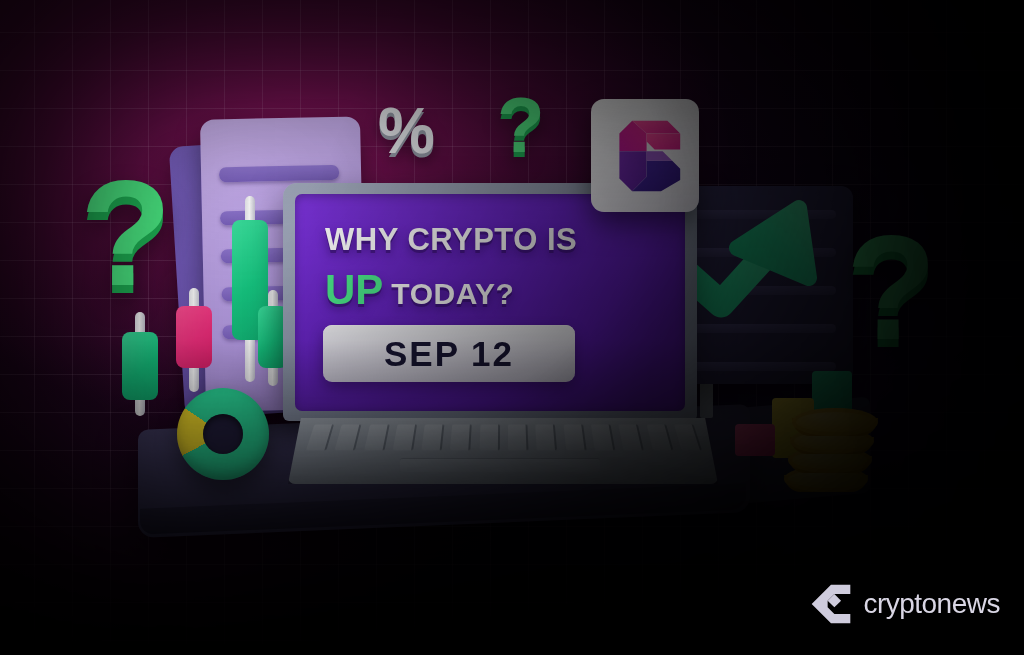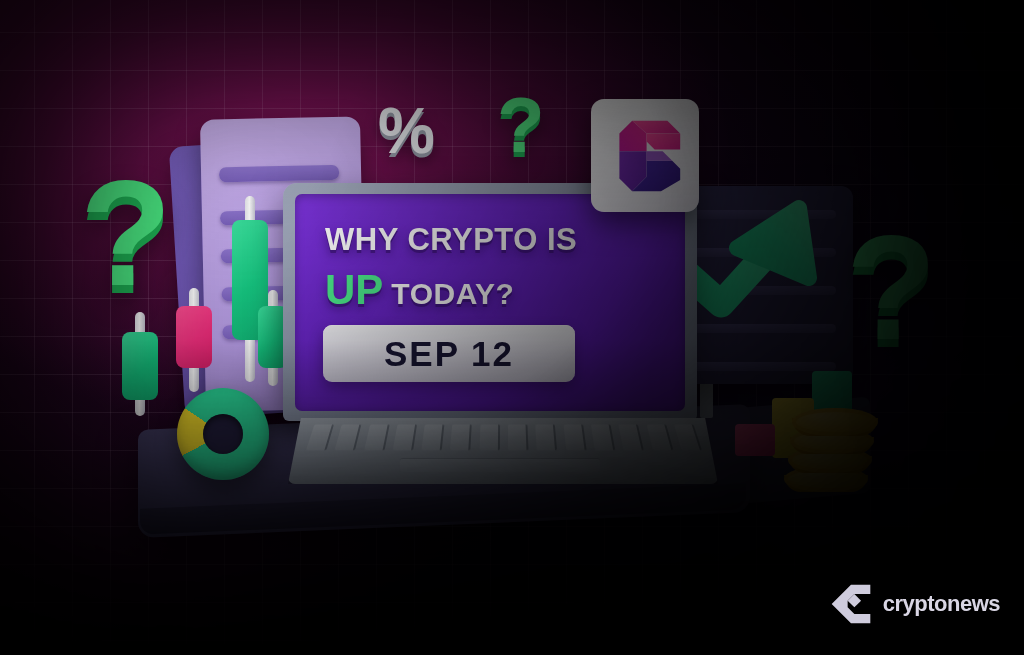--- a/index.html
+++ b/index.html
@@ -257,21 +257,21 @@
     position:absolute; left:0; width:100%;
     background:linear-gradient(to bottom,#eeb41c,#d6960c);
   }
 
   
   #brand {
     position:absolute; right:24px; bottom:30px;
     display:flex; align-items:center; gap:11px;
   }
   #brand-text {
-    font-size:22px; font-weight:bold; color:#d9d6e4; letter-spacing:-0.5px;
+    font-size:28px; font-weight:normal; color:#d9d6e4; letter-spacing:-0.5px;
   }
 
   .noselect{ user-select:none; }
 </style>
 </head>
 <body>
 
 <div id="stage">
 
   <div id="grid"></div>

